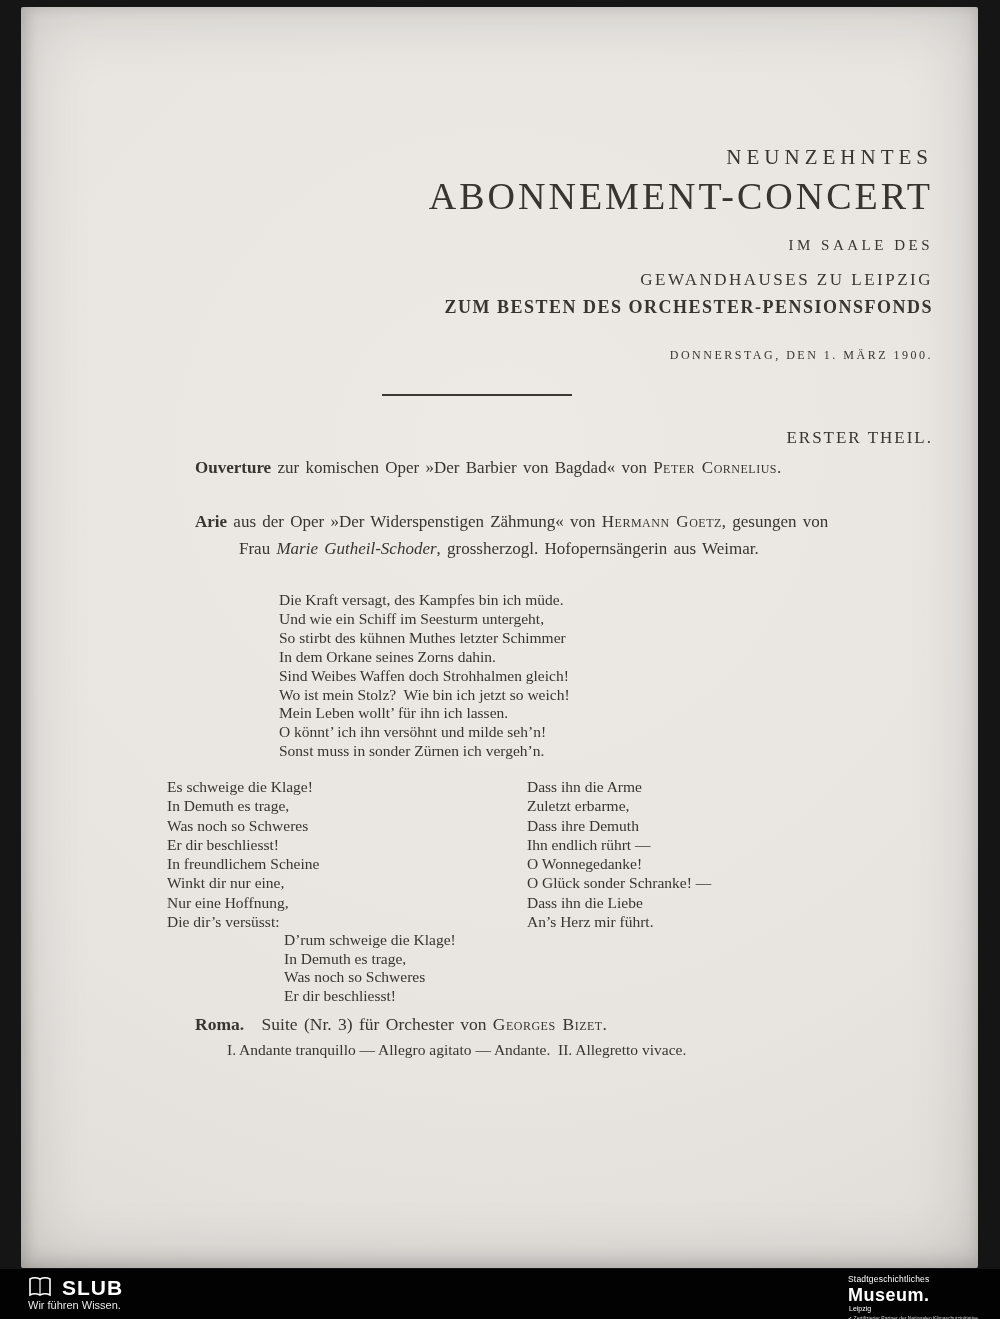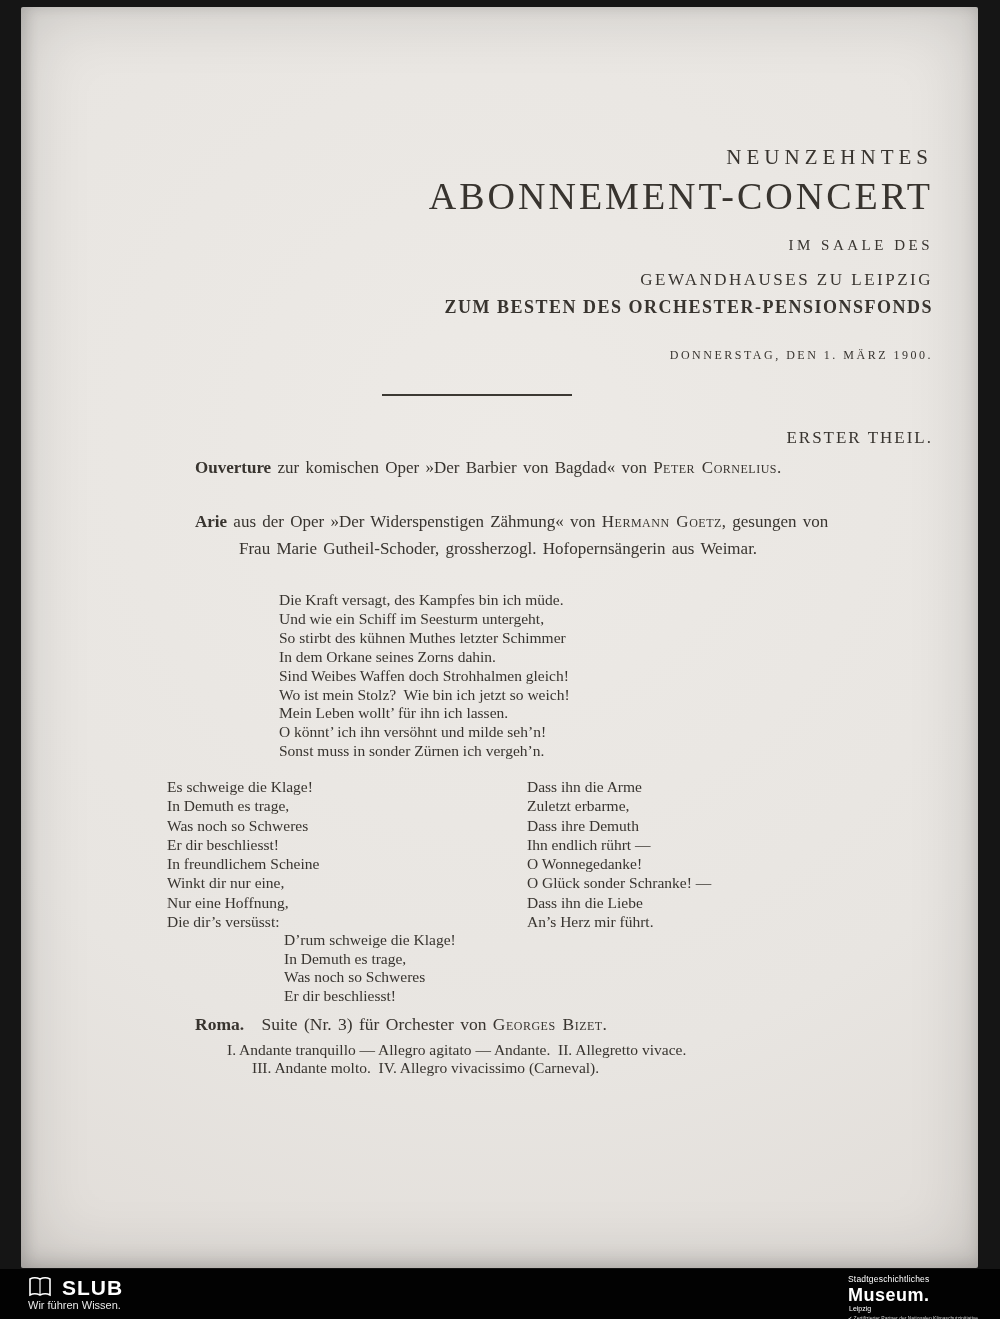--- a/index.html
+++ b/index.html
@@ -33,21 +33,21 @@
     padding-left: 44px; text-indent: -44px;
     word-spacing: 2px;
     margin-left: 28px;
   }
   .prog-item.item1 { top: 447px; }
   .prog-item.item2 { top: 501px; }
   .prog-item.roma  { top: 1004px; font-size: 17.5px; }
 
   .sp-r  { }
   .sp-b  { font-weight: bold; }
-  .sp-i  { }
+  .sp-i  { font-style: italic; }
   .sp-sc { font-variant: small-caps; letter-spacing: 0.5px; }
 
   .poem { position: absolute; font-size: 15.5px; }
   .poem-line { white-space: pre; }
   .stanza1      { left: 258px; top: 584px;  line-height: 18.9px; }
   .col-left     { left: 146px; top: 770px;  line-height: 19.3px; }
   .col-right    { left: 506px; top: 770px;  line-height: 19.3px; }
   .final-stanza { left: 263px; top: 924px;  line-height: 18.5px; }
 
   .movement { position: absolute; font-size: 15.5px; white-space: pre; }
@@ -124,21 +124,20 @@
     </div>
   <div class="poem final-stanza">
       <div class="poem-line">D’rum schweige die Klage!</div>
       <div class="poem-line">In Demuth es trage,</div>
       <div class="poem-line">Was noch so Schweres</div>
       <div class="poem-line">Er dir beschliesst!</div>
     </div>
 
   <div class="prog-item roma"><span class="sp-b">Roma.</span><span class="sp-r">  Suite (Nr. 3) für Orchester von </span><span class="sp-sc">Georges Bizet.</span></div>
   <div class="movement mov1">I. Andante tranquillo — Allegro agitato — Andante. II. Allegretto vivace.</div>
-  <div class="movement mov2">III. Andante molto. IV. Allegro vivacissimo (Carneval).</div>
 </div>
 
 <div class="footerbar">
   <div class="slub">
     <svg class="book-icon" viewBox="0 0 24 22" aria-hidden="true">
       <path d="M2 3 C5 1.4 8.5 1.4 12 3 C15.5 1.4 19 1.4 22 3 L22 19 C19 17.4 15.5 17.4 12 19 C8.5 17.4 5 17.4 2 19 Z" fill="none" stroke="#ffffff" stroke-width="1.6"></path>
       <line x1="12" y1="3" x2="12" y2="19" stroke="#ffffff" stroke-width="1.2"></line>
     </svg>
     <div class="slub-name">SLUB</div>
     <div class="slub-tag">Wir führen Wissen.</div>

